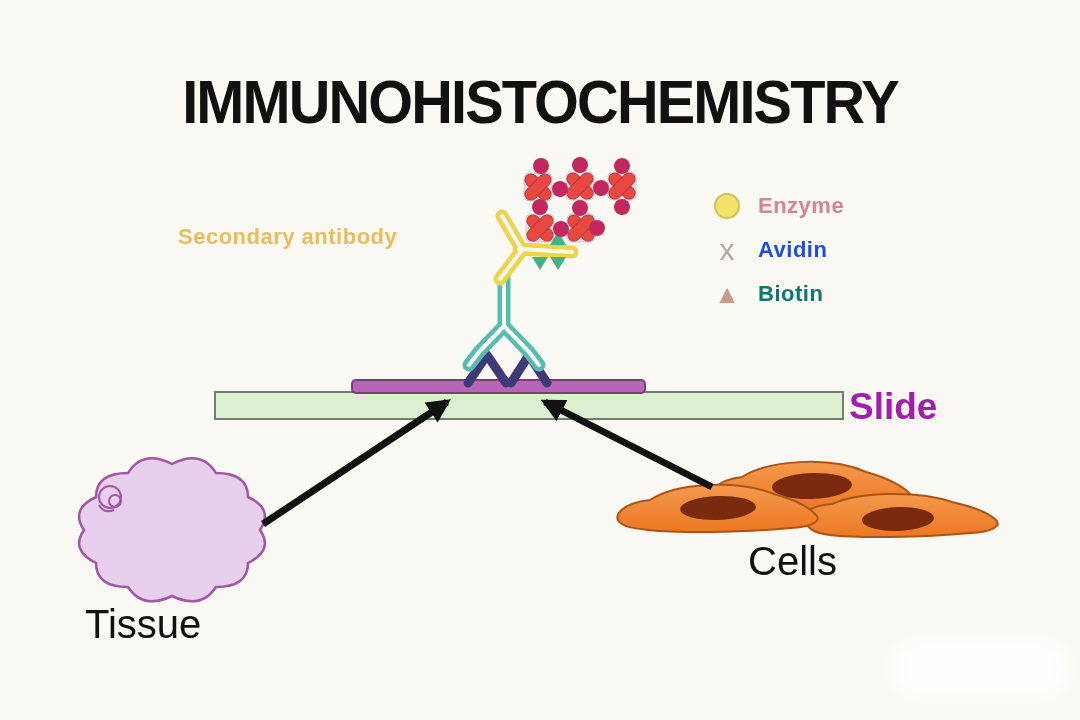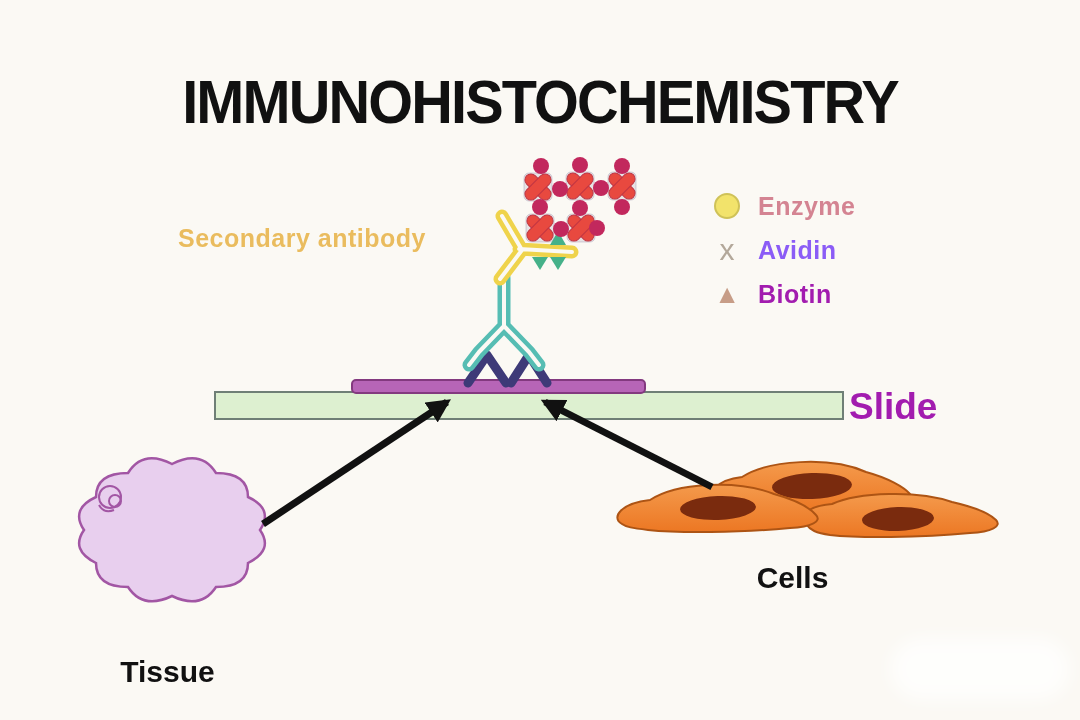--- a/index.html
+++ b/index.html
@@ -9,37 +9,37 @@
     background:#fbf9f4;
   }
   .abs{position:absolute;}
   #title{
     top:66px;left:0;width:1080px;text-align:center;
     font-size:62px;font-weight:900;letter-spacing:-2px;color:#111;
     transform:scaleX(0.93);transform-origin:center;
     white-space:nowrap;
   }
   #diagram-svg{top:0;left:0;}
-  .soft-label{font-size:25px;font-weight:700;letter-spacing:.5px;white-space:nowrap;}
+  .soft-label{font-size:22px;font-weight:700;letter-spacing:.5px;white-space:nowrap;}
   #secondary-label{left:178px;top:224px;color:#eabc5e;}
   #primary-label{left:177px;top:283px;color:#72c0c4;}
   #slide-label{left:849px;top:386px;font-size:37px;font-weight:700;color:#a21caf;}
   .legend-row{left:710px;height:38px;display:flex;align-items:center;gap:14px;}
   #legend-row-enzyme{top:187px;}
   #legend-row-avidin{top:231px;}
   #legend-row-biotin{top:275px;}
   .marker-box{width:34px;display:flex;justify-content:center;align-items:center;}
   #enzyme-marker{width:26px;height:26px;border-radius:50%;background:#f2e36b;border:2px solid #cfc258;box-sizing:border-box;}
   #avidin-marker{font-size:30px;font-weight:400;color:#b3a89a;line-height:30px;}
   #biotin-marker{font-size:26px;color:#c79d87;line-height:26px;}
   #legend-row-enzyme .legend-label{color:#d48492;}
-  #legend-row-avidin .legend-label{color:#8b5cf6;text-align:right;}
-  #legend-row-biotin .legend-label{color:#a21caf;}
-  .caption{font-size:30px;font-weight:700;color:#111;line-height:40px;margin-top:17px;}
-  #tissue-label{left:85px;top:635px;width:165px;text-align:center;}
+  #legend-row-avidin .legend-label{color:#1d4ed8;text-align:right;}
+  #legend-row-biotin .legend-label{color:#0f766e;}
+  .caption{font-size:40px;font-weight:400;color:#111;line-height:40px;}
+  #tissue-label{left:85px;top:604px;width:165px;text-align:left;}
   #cells-label{left:700px;top:541px;width:185px;text-align:center;}
   #watermark-blur{
     left:890px;top:638px;width:180px;height:62px;border-radius:32px;
     background:rgba(255,255,255,0.75);filter:blur(9px);
   }
 </style>
 </head>
 <body>
 
 <div id="stage">

